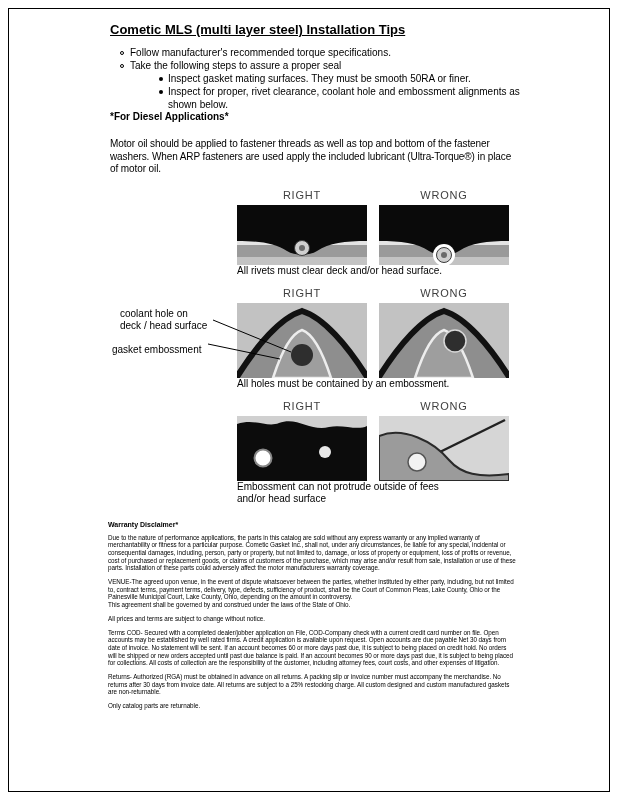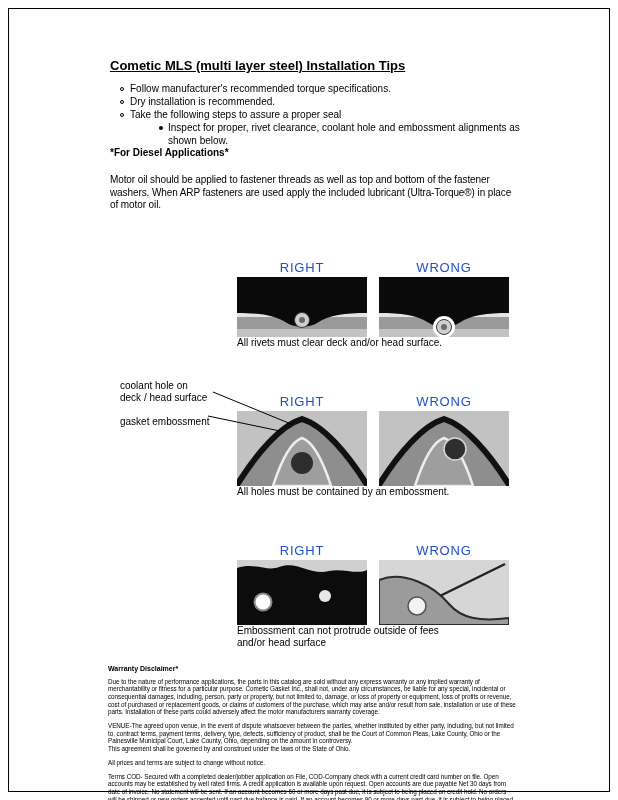--- a/index.html
+++ b/index.html
@@ -3,45 +3,45 @@
 <meta charset="utf-8">
 <style>
   * { margin:0; padding:0; box-sizing:border-box; }
   html,body { width:618px; height:800px; background:#ffffff; overflow:hidden; }
   body { font-family:"Liberation Sans", sans-serif; color:#000; position:relative; }
 
   .frame { position:absolute; left:8px; top:8px; width:602px; height:784px; border:1.5px solid #000; }
 
   .content { position:absolute; left:110px; top:22px; width:415px; }
 
-  .title { font-size:13px; font-weight:bold; text-decoration:underline; letter-spacing:0; margin-bottom:9px;margin-top:36px; }
+  .title { font-size:13px; font-weight:bold; text-decoration:underline; letter-spacing:0; margin-bottom:9px; }
 
   ul { list-style:none; }
   .tip { font-size:10px; line-height:13px; position:relative;margin-left:20px; }
   .b-open, .b-fill { position:absolute; left:-10px; top:4.5px; width:4px; height:4px; border-radius:50%; }
   .b-open { border:1px solid #000; }
   .b-fill { background:#000; }
   .subtips { margin-left:18px; }
   .subtips .tip .b-fill { left:-9px; }
 
   .diesel-h { font-size:10px; font-weight:bold; }
   p.body { font-size:10px; line-height:12.5px; margin-top:16px; letter-spacing:-0.1px; width:402px; }
 
   .diagrams { margin-top:12px; }
   .drow { position:relative; padding-left:127px; margin-top:9px; }
   .dlabels { display:flex; width:272px; }
-  .dlabels span { width:130px; text-align:center; font-size:13px; letter-spacing:0.8px; color:#1d4ed8; line-height:15px;margin-top:36px; }
+  .dlabels span { width:130px; text-align:center; font-size:11px; letter-spacing:0.8px; color:#404040; line-height:15px; }
   .dlabels span:first-child { margin-right:12px; }
   .dimgs { display:flex; gap:12px; margin-top:2px; }
   .dimgs svg { display:block; }
   .dcaption { font-size:10px; margin-top:0; white-space:pre-line; line-height:12px; }
 
   .callout { position:absolute; font-size:10px; line-height:12px; white-space:pre-line; }
   .callout1 { left:10px; top:22px; }
-  .callout2 { left:10px; top:58px; }
+  .callout2 { left:2px; top:58px; }
   .row2lines { position:absolute; left:0; top:0; pointer-events:none; }
 
   .warranty { margin-top:16px; width:408px; margin-left:-2px; }
   .w-head { font-size:7px; font-weight:bold; margin-bottom:4px; }
   .warranty p { font-size:6.3px; line-height:7.7px; letter-spacing:-0.04px; margin-top:6px; }
   .warranty p.tight { margin-top:0; }
 </style>
 </head>
 <body>
 
@@ -51,26 +51,26 @@
 
   <h1 class="title">Cometic MLS (multi layer steel) Installation Tips</h1>
 
   <ul class="tips">
     <li class="tip">
       <span class="b-open"></span>
       <span>Follow manufacturer's recommended torque specifications.</span>
     </li>
     <li class="tip">
       <span class="b-open"></span>
-      <span>Dry installation is recommended.</span>
-    </li>
-    <li class="tip">
-      <span class="b-open"></span>
       <span>Take the following steps to assure a proper seal</span>
       <ul class="subtips">
+        <li class="tip">
+          <span class="b-fill"></span>
+          <span>Inspect gasket mating surfaces.  They must be smooth 50RA or finer.</span>
+        </li>
         <li class="tip">
           <span class="b-fill"></span>
           <span>Inspect for proper, rivet clearance, coolant hole and embossment alignments as shown below.</span>
         </li>
       </ul>
     </li>
   </ul>
 
   <h2 class="diesel-h">*For Diesel Applications*</h2>
   <p class="body">Motor oil should be applied to fastener threads as well as top and bottom of the fastener washers. When ARP fasteners are used apply the included lubricant (Ultra-Torque®) in place of motor oil.</p>

